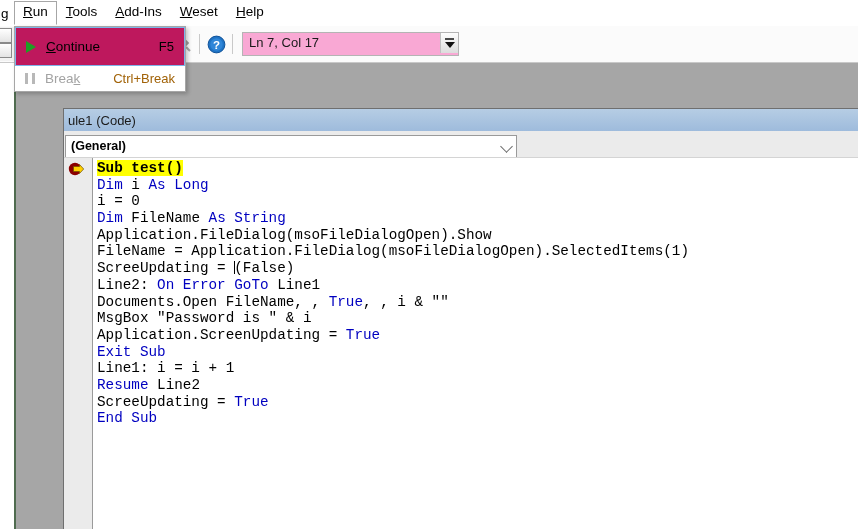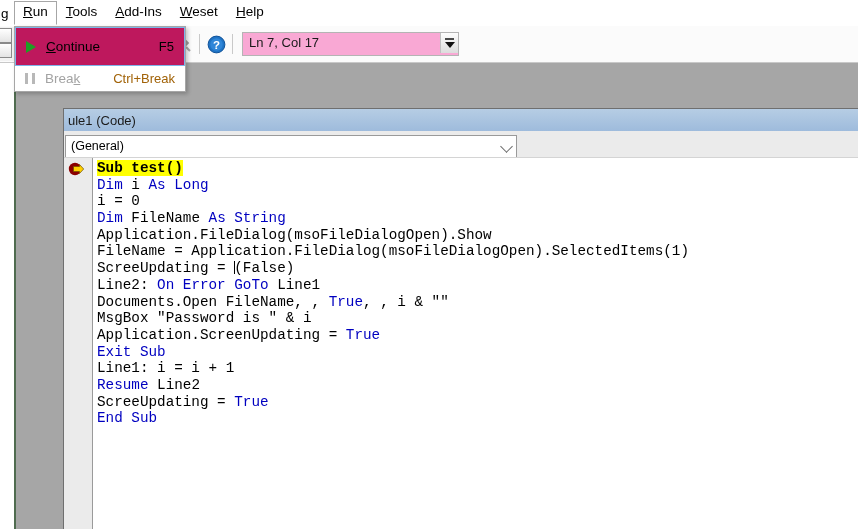--- a/index.html
+++ b/index.html
@@ -242,21 +242,21 @@
     gap: 2px;
   }
   .combo {
     height: 21px;
     background: #ffffff;
     border: 1px solid #9a9a9a;
     display: flex;
     align-items: center;
     position: relative;
     font-size: 12.5px;
-    font-weight: normal;
+    font-weight: bold;
     color: #000000;
   }
   .combo-general { width: 450px; }
   .combo-proc { flex: 1 1 auto; }
   .combo .combo-text {
     padding-left: 5px;
     white-space: nowrap;
     line-height: 19px;
   }
   .combo .chev {

